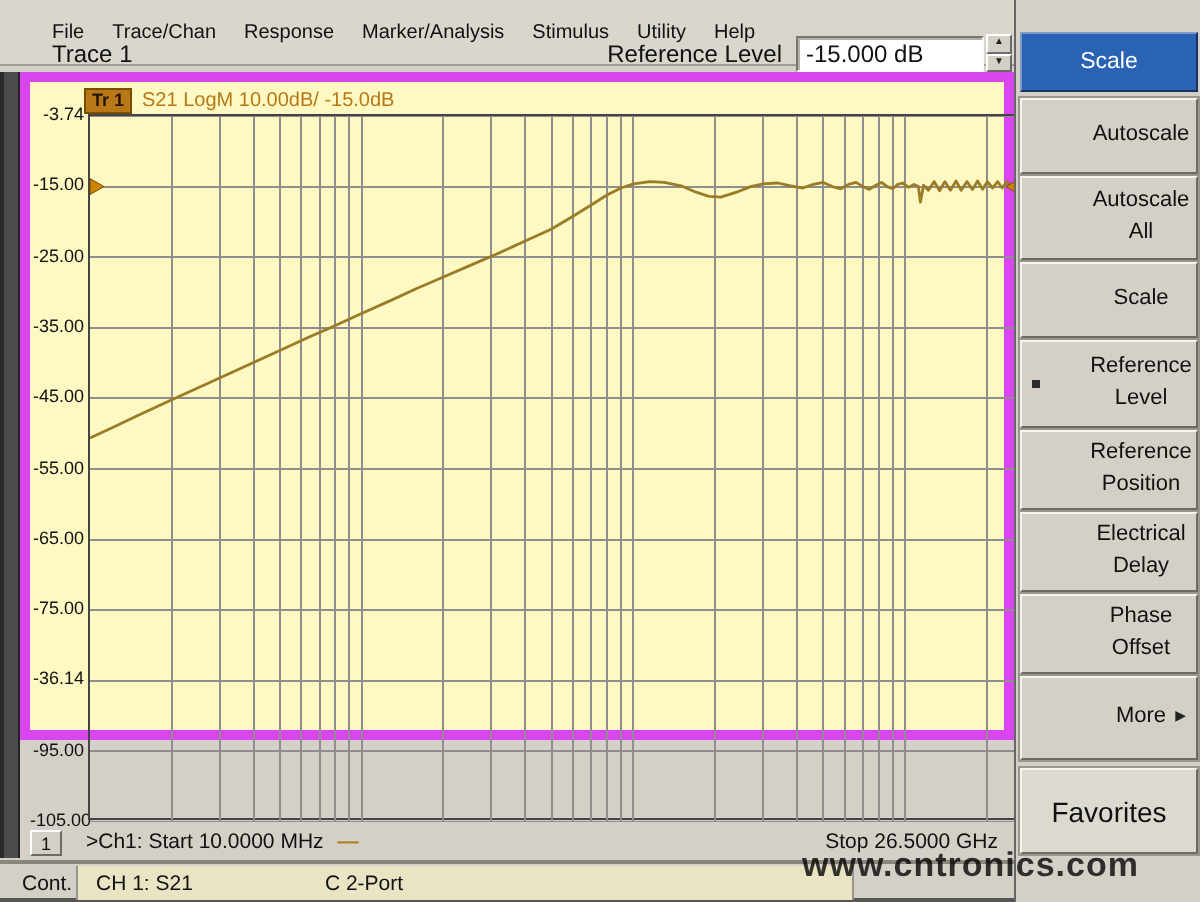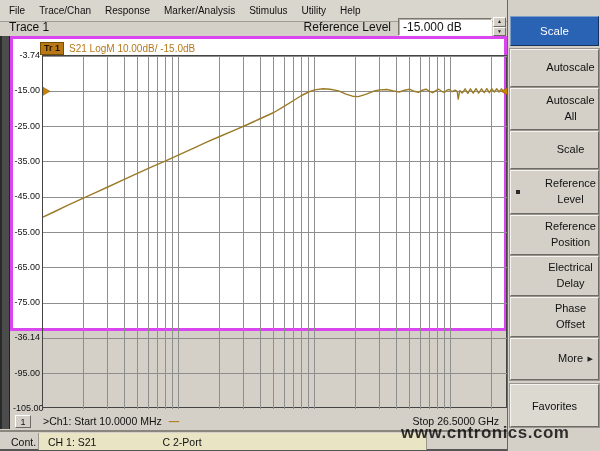--- a/index.html
+++ b/index.html
@@ -6,53 +6,53 @@
   html,body { width:600px; height:451px; }
   body {
     position: relative;
     background: #d4d0c8;
     font-family: "Liberation Sans", sans-serif;
     color: #111;
     overflow: hidden;
   }
   
   .menubar {
-    position:absolute; top:0; left:0; width:600px; height:22px;
+    position:absolute; top:0; left:0; width:600px; height:33px;
     background:#d9d6ce; border-bottom:1px solid #a09c94;
-    display:flex; align-items:center; gap:14px; padding-left:9px;
+    display:flex; align-items:center; gap:14px; padding-left:26px;
     font-size:10px;
   }
   .menu-item { cursor:default; }
   
   .toolbar {
     position:absolute; top:16px; left:0; width:506px; height:21px;
     display:flex; align-items:center; font-size:12px;
   }
-  .trace-title { margin-left:9px; }
+  .trace-title { margin-left:26px; }
   .ref-label { margin-left:auto; margin-right:7px; }
   .ref-input {
     width:94px; height:18px; background:#fff;
     border:1px solid; border-color:#7a766e #fbfbfb #fbfbfb #7a766e;
     box-shadow: inset 1px 1px 0 #b5b1a9;
     font-size:12px; padding:0 4px; display:flex; align-items:center;
   }
   .spinner { width:13px; height:19px; display:flex; flex-direction:column; margin-left:1px; }
   .spin-btn {
     flex:1; background:#d4d0c8;
     border:1px solid; border-color:#fff #6e6a66 #6e6a66 #fff;
     font-size:5px; line-height:5px; text-align:center; color:#222; padding:0;
   }
   
   .left-strip {
     position:absolute; left:0; top:36px; width:10px; height:393px;
     background:#4c4c4c; border-right:1px solid #222; border-left:2px solid #2a2a2a;
   }
   .plot-panel {
-    position:absolute; left:10px; top:36px; width:497px; height:295px;
-    background:#ffffff; border:3px solid #d946ef;
+    position:absolute; left:10px; top:36px; width:497px; height:334px;
+    background:#fef9c3; border:5px solid #d946ef;
   }
   .legend { position:absolute; left:27px; top:3px; display:flex; gap:5px; align-items:center; font-size:10px; }
   .tr-badge {
     background:#b87818; color:#261500; font-weight:bold; font-size:9px;
     padding:0 3px; border:1px solid #7a4e00; line-height:11px;
   }
   .legend-text { color:#b87818;text-align:right; }
   .grid { position:absolute; left:29px; top:16px; width:465px; height:353px; border:1px solid #444; }
   .grid svg { display:block; }
   .gl { stroke:#8e8e8e; stroke-width:1; shape-rendering:crispEdges; }
@@ -112,21 +112,21 @@
     position:relative; background:#d4d0c8; margin-bottom:1px;
     border:1px solid; border-color:#f6f4f0 #6e6a66 #6e6a66 #f6f4f0;
     outline:1px solid #9a968e;
     display:flex; align-items:center; justify-content:center; text-align:center;
     font-size:11px; line-height:1.45; white-space:pre-line; cursor:default;padding-left:32px;
   }
   .sb-dot { position:absolute; left:5px; top:50%; width:4px; height:4px; background:#2a2a2a; transform:translateY(-50%); }
   .sb-arrow { position:absolute; right:5px; top:50%; transform:translateY(-50%); font-size:7px; color:#222; }
   .sb-fav {
     position:absolute; left:2px; top:384px; width:89px; height:43px;
-    background:#dcd9d1; font-size:11px;
+    background:#dcd9d1; font-size:14px;
     border:1px solid; border-color:#f6f4f0 #6e6a66 #6e6a66 #f6f4f0;
     outline:1px solid #9a968e;
     display:flex; align-items:center; justify-content:center; cursor:default;
   }
 </style>
 </head>
 <body>
 
 <div class="menubar">
   <span class="menu-item">File</span>

